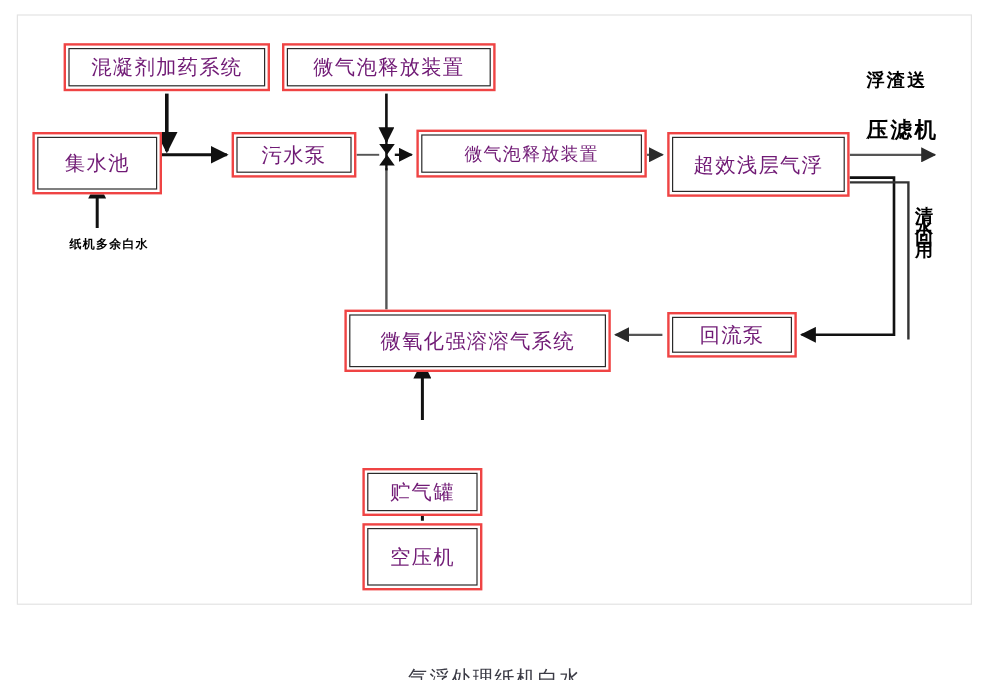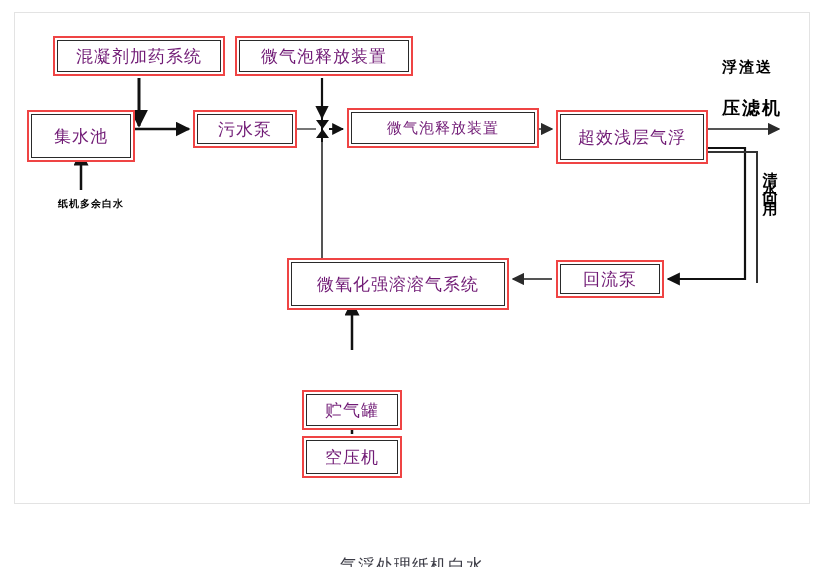--- a/index.html
+++ b/index.html
@@ -72,21 +72,21 @@
   
   #n-coagulant{left:53px;top:36px;width:172px;height:40px;font-size:17px;}
   #n-flocculant{left:235px;top:36px;width:178px;height:40px;font-size:17px;}
   #n-sump{left:27px;top:110px;width:108px;height:52px;font-size:17px;}
   #n-sewage-pump{left:193px;top:110px;width:104px;height:38px;font-size:17px;}
   #n-microbubble{left:347px;top:108px;width:192px;height:40px;font-size:15px;}
   #n-flotation{left:556px;top:110px;width:152px;height:54px;font-size:17px;}
   #n-dissolved-air{left:287px;top:258px;width:222px;height:52px;font-size:17px;}
   #n-reflux-pump{left:556px;top:260px;width:108px;height:38px;font-size:17px;}
   #n-gas-tank{left:302px;top:352px;width:100px;height:40px;font-size:17px;margin-top:38px;}
-  #n-air-compressor{left:302px;top:436px;width:100px;height:42px;font-size:17px;}
+  #n-air-compressor{left:302px;top:436px;width:100px;height:56px;font-size:17px;}
 
   #lbl-scum{left:722px;top:58px;font-size:15px;letter-spacing:2px;}
   #lbl-filterpress{left:722px;top:96px;font-size:18px;letter-spacing:2px;}
   #lbl-whitewater{left:58px;top:197px;font-size:10px;letter-spacing:1px;}
   #lbl-reuse{left:760px;top:160px;height:136px;font-size:15px;}
 </style>
 </head>
 <body>
 
 <div id="diagram-frame"></div>

